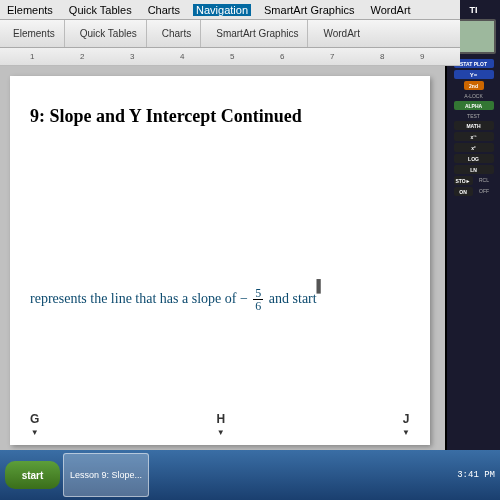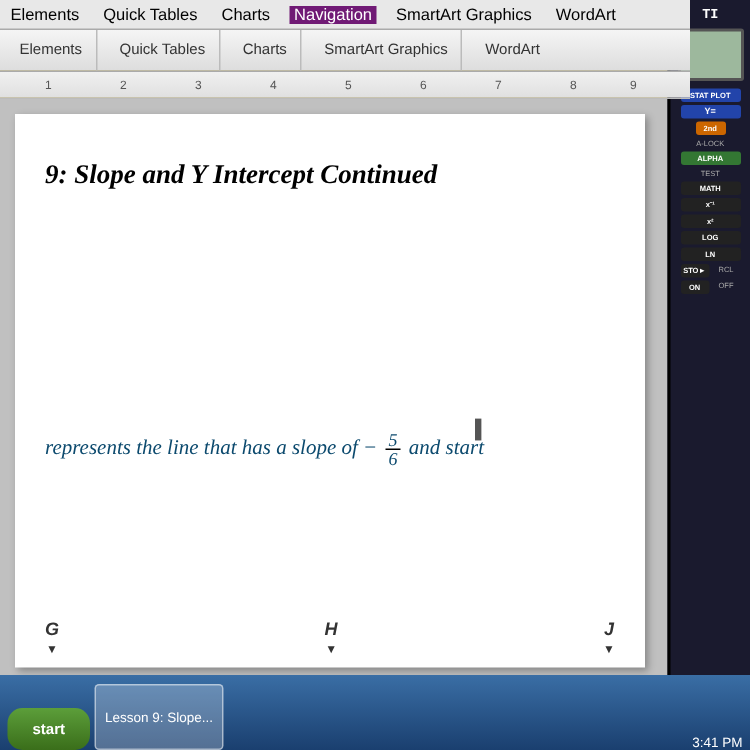--- a/index.html
+++ b/index.html
@@ -24,21 +24,21 @@
       align-items: center;
       padding: 0 4px;
       gap: 10px;
       font-size: 11px;
       font-family: Arial, sans-serif;
       color: #000;
       border-bottom: 1px solid #aaa;
       z-index: 10;
     }
     .menubar span { cursor: pointer; padding: 0 3px; }
-    .menubar span.active { background: #701a75; color: white; }
+    .menubar span.active { background: #0369a1; color: white; }
 
     
     .toolbar {
       position: absolute;
       top: 20px;
       left: 0;
       width: 460px;
       height: 28px;
       background: linear-gradient(to bottom, #f5f5f5, #ddd);
       border-bottom: 1px solid #aaa;
@@ -95,21 +95,20 @@
 
     
     .doc-area {
       position: absolute;
       top: 66px;
       left: 0;
       width: 460px;
       bottom: 50px;
       background: #c0c0c0;
       overflow: hidden;
-      font-style: italic;
     }
 
     .page {
       position: absolute;
       top: 10px;
       left: 10px;
       width: 420px;
       bottom: 5px;
       background: white;
       box-shadow: 2px 2px 5px rgba(0,0,0,0.3);
@@ -188,21 +187,21 @@
       align-items: center;
       padding: 5px 2px;
       gap: 2px;
       overflow: hidden;
     }
 
     .calc-logo {
       color: white;
       font-size: 9px;
       font-weight: bold;
-      font-family: Liberation Mono, monospace;
+      font-family: Liberation Sans, sans-serif;
       text-align: center;
       margin-bottom: 2px;
     }
 
     .calc-screen {
       width: 44px;
       height: 35px;
       background: #9db89d;
       border: 2px solid #555;
       border-radius: 2px;
@@ -252,21 +251,21 @@
 
     
     .taskbar {
       position: absolute;
       bottom: 0;
       left: 0;
       width: 500px;
       height: 50px;
       background: linear-gradient(to bottom, #3a6ea5, #1a3f6f);
       display: flex;
-      align-items: flex-end;
+      align-items: center;
       padding: 0 5px;
       gap: 3px;
     }
     .taskbar-start {
       width: 55px;
       height: 28px;
       background: linear-gradient(to bottom, #5c9e3a, #3a6e1a);
       border-radius: 10px;
       display: flex;
       align-items: center;
@@ -294,21 +293,21 @@
       background: rgba(255,255,255,0.25);
       border-color: rgba(255,255,255,0.5);
     }
     .taskbar-right {
       margin-left: auto;
       display: flex;
       align-items: center;
       gap: 5px;
       color: white;
       font-size: 9px;
-      font-family: Liberation Sans, sans-serif;
+      font-family: Liberation Mono, monospace;
     }
   </style>
 </head>
 <body>
 
 <div class="menubar">
   <span>Elements</span>
   <span>Quick Tables</span>
   <span>Charts</span>
   <span class="active">Navigation</span>

